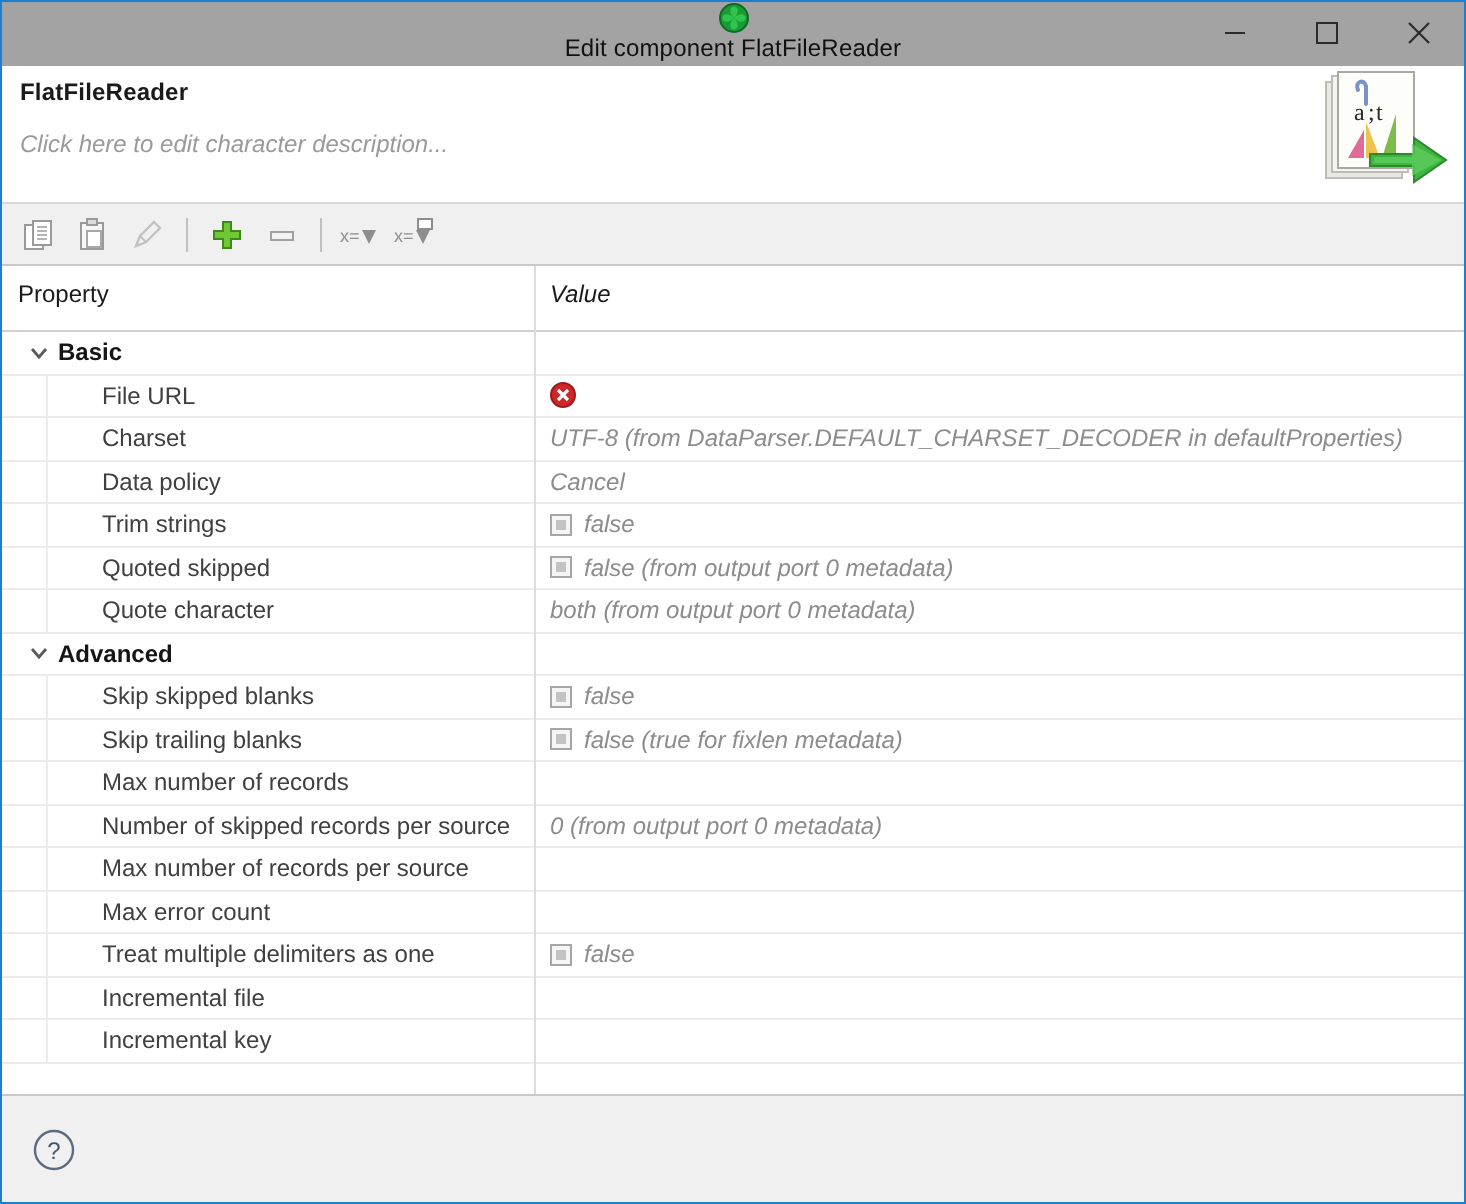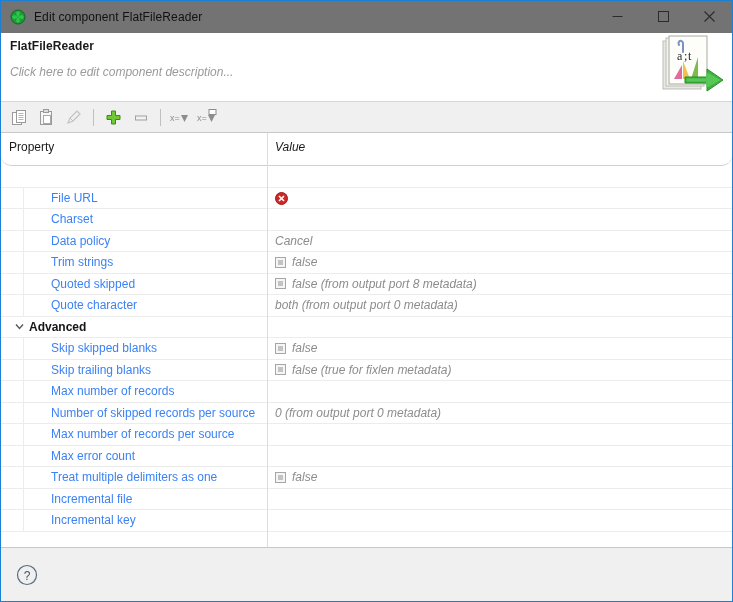--- a/index.html
+++ b/index.html
@@ -18,23 +18,24 @@
     box-sizing: border-box;
     border: 1px solid #1b7fd4;
     background: #ffffff;
     overflow: hidden;
   }
 
   
   .titlebar {
     position: relative;
     height: 32px;
-    background: #737373;
-    display: flex;
-    align-items: center;
+    background: #a3a3a3;
+    display: flex;
+    align-items: center;
+    flex-direction: column;
   }
   .title-icon {
     width: 16px;
     height: 16px;
     margin-left: 9px;
     margin-right: 8px;
     flex: 0 0 auto;
   }
   .title-text {
     font-size: 12px;
@@ -129,21 +130,20 @@
     bottom: 0;
     width: 1px;
     background: #dcdcdc;
     z-index: 3;
   }
   .thead {
     position: relative;
     height: 32px;
     background: #ffffff;
     border-bottom: 1px solid #d0d0d0;
-    border-radius: 10px;
   }
   .th {
     position: absolute;
     top: 7px;
     font-size: 12px;
     color: #1a1a1a;
   }
   .th.prop { left: 8px; }
   .th.val  { left: 274px; font-style: italic; }
 
@@ -201,21 +201,21 @@
     justify-content: center;
     flex: 0 0 auto;
   }
   .group-label {
     font-size: 12px;
     font-weight: bold;
     color: #151515;
   }
   .prop-label {
     font-size: 12px;
-    color: #3b82f6;
+    color: #404040;
     margin-left: 50px;
   }
   .val-text {
     font-size: 12px;
     font-style: italic;
     color: #8c8c8c;
     white-space: nowrap;
   }
   .chk {
     width: 11px;
@@ -310,21 +310,21 @@
         <svg width="11" height="11" viewBox="0 0 11 11">
             <line x1="0.5" y1="0.5" x2="10.5" y2="10.5" stroke="#2b2b2b" stroke-width="1.1"></line>
             <line x1="10.5" y1="0.5" x2="0.5" y2="10.5" stroke="#2b2b2b" stroke-width="1.1"></line>
           </svg>
       </div>
     </div>
   </div>
 
   <div class="header">
     <div class="header-title">FlatFileReader</div>
-    <div class="header-desc">Click here to edit component description...</div>
+    <div class="header-desc">Click here to edit character description...</div>
     <div class="header-image">
       <svg width="68" height="62" viewBox="0 0 68 62">
 
         <rect x="6" y="6" width="38" height="48" fill="#e8e8e4" stroke="#bdbdb6" stroke-width="1"></rect>
         <rect x="9" y="3" width="38" height="48" fill="#f4f4f0" stroke="#bdbdb6" stroke-width="1"></rect>
         <rect x="12" y="1" width="38" height="48" fill="#fdfdfa" stroke="#a9a9a2" stroke-width="1"></rect>
 
         <path d="M22 10 C20 6 25 4 26 8 L26 17" fill="none" stroke="#7a93c4" stroke-width="2" stroke-linecap="round"></path>
 
         <text x="20" y="25" font-family="'Liberation Serif', serif" font-size="12" fill="#2a2a2a">a</text>
@@ -395,38 +395,49 @@
   <div class="table-wrap">
     <div class="col-divider"></div>
 
     <div class="thead">
       <div class="th prop">Property</div>
       <div class="th val">Value</div>
     </div>
 
     <div id="rows">
         <div class="row group">
+          <div class="name-cell">
+            <span class="twisty">
+              <svg width="9" height="9" viewBox="0 0 9 9">
+                <polyline points="1,2.5 4.5,6.5 8,2.5" fill="none" stroke="#5a5a5a" stroke-width="1.4"></polyline>
+              </svg>
+            </span>
+            <span class="group-label">Basic</span>
+          </div>
           <div class="value-cell"></div>
         </div>
         <div class="row prop">
           <div class="name-cell">
             <span class="prop-label">File URL</span>
           </div>
           <div class="value-cell">
             <span class="err-icon"><svg width="13" height="13" viewBox="0 0 13 13">
                 <circle cx="6.5" cy="6.5" r="6" fill="#cf2727" stroke="#9e1a1a" stroke-width="1"></circle>
                 <line x1="4" y1="4" x2="9" y2="9" stroke="#ffffff" stroke-width="1.6"></line>
                 <line x1="9" y1="4" x2="4" y2="9" stroke="#ffffff" stroke-width="1.6"></line>
               </svg></span>
           </div>
         </div>
         <div class="row prop">
           <div class="name-cell">
             <span class="prop-label">Charset</span>
           </div>
+          <div class="value-cell">
+            <span class="val-text">UTF-8 (from DataParser.DEFAULT_CHARSET_DECODER in defaultProperties)</span>
+          </div>
         </div>
         <div class="row prop">
           <div class="name-cell">
             <span class="prop-label">Data policy</span>
           </div>
           <div class="value-cell">
             <span class="val-text">Cancel</span>
           </div>
         </div>
         <div class="row prop">
@@ -437,21 +448,21 @@
             <span class="chk"></span>
             <span class="val-text">false</span>
           </div>
         </div>
         <div class="row prop">
           <div class="name-cell">
             <span class="prop-label">Quoted skipped</span>
           </div>
           <div class="value-cell">
             <span class="chk"></span>
-            <span class="val-text">false (from output port 8 metadata)</span>
+            <span class="val-text">false (from output port 0 metadata)</span>
           </div>
         </div>
         <div class="row prop">
           <div class="name-cell">
             <span class="prop-label">Quote character</span>
           </div>
           <div class="value-cell">
             <span class="val-text">both (from output port 0 metadata)</span>
           </div>
         </div>

